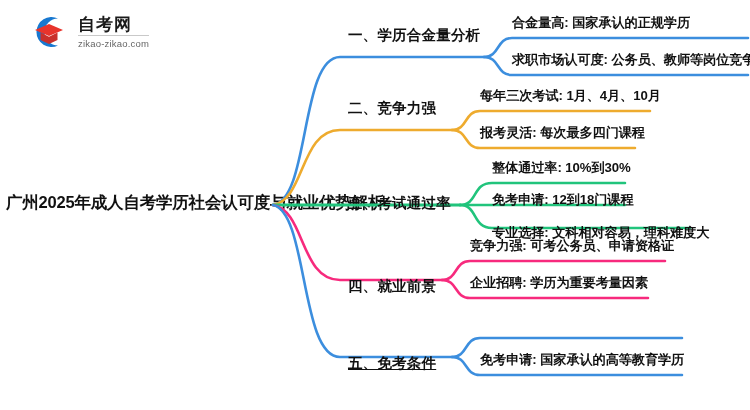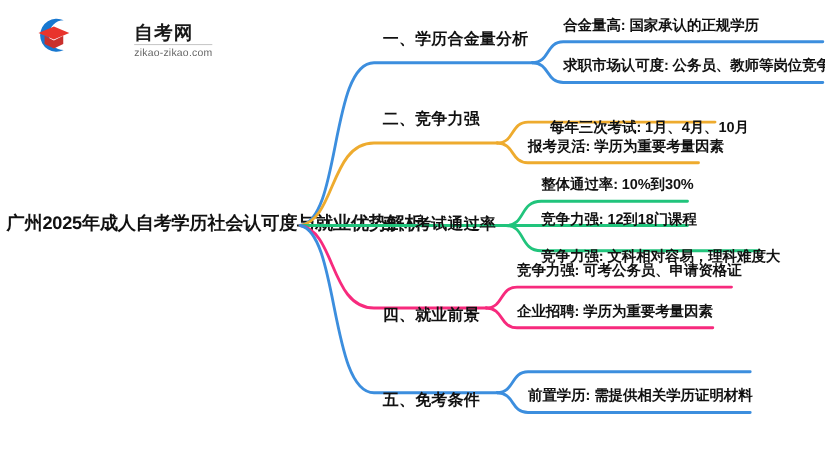--- a/index.html
+++ b/index.html
@@ -23,22 +23,21 @@
   }
 
   
   #brand-logo {
     position: absolute;
     left: 28px;
     top: 11px;
     width: 180px;
     height: 42px;
     display: flex;
-    align-items: flex-end;
-    gap: 44px;
+    align-items: center;
   }
   #brand-mark {
     width: 42px;
     height: 42px;
     position: relative;
     flex: 0 0 auto;
   }
   #brand-text-block {
     margin-left: 8px;
     display: flex;
@@ -157,30 +156,30 @@
       <path d="M273,205 C 308,212 300,357 340,357 L 452,357" fill="none" stroke="#3c8ede" stroke-width="2.6" stroke-linecap="round"></path>
       <path d="M452,357 C 468,357 464,338 480,338 L 682,338" fill="none" stroke="#3c8ede" stroke-width="2.6" stroke-linecap="round"></path>
       <path d="M452,357 C 468,357 464,375 480,375 L 682,375" fill="none" stroke="#3c8ede" stroke-width="2.6" stroke-linecap="round"></path>
     </g>
   </svg>
 
   <div class="branch-label" style="left:348px; top:26px;">一、学历合金量分析</div>
   <div class="branch-label" style="left:348px; top:99px;">二、竞争力强</div>
   <div class="branch-label" style="left:348px; top:277px;">四、就业前景</div>
   <div class="branch-label" style="left:348px; top:194px;">三、考试通过率</div>
-  <div class="branch-label" style="left:348px; top:354px;">五、免考条件</div>
+  <div class="branch-label" style="left:348px; top:354px;text-decoration:underline;">五、免考条件</div>
 
   <div class="leaf-label" style="left:512px; top:14px;">合金量高: 国家承认的正规学历</div>
   <div class="leaf-label" style="left:512px; top:51px;">求职市场认可度: 公务员、教师等岗位竞争力强</div>
 
-  <div class="leaf-label" style="left:500px; top:87px;margin-top:20px;">每年三次考试: 1月、4月、10月</div>
-  <div class="leaf-label" style="left:480px; top:124px;">报考灵活: 学历为重要考量因素</div>
+  <div class="leaf-label" style="left:480px; top:87px;">每年三次考试: 1月、4月、10月</div>
+  <div class="leaf-label" style="left:480px; top:124px;">报考灵活: 每次最多四门课程</div>
 
   <div class="leaf-label" style="left:492px; top:159px;">整体通过率: 10%到30%</div>
-  <div class="leaf-label" style="left:492px; top:191px;">竞争力强: 12到18门课程</div>
-  <div class="leaf-label" style="left:492px; top:224px;">竞争力强: 文科相对容易，理科难度大</div>
+  <div class="leaf-label" style="left:492px; top:191px;">免考申请: 12到18门课程</div>
+  <div class="leaf-label" style="left:492px; top:224px;">专业选择: 文科相对容易，理科难度大</div>
 
   <div class="leaf-label" style="left:470px; top:237px;">竞争力强: 可考公务员、申请资格证</div>
   <div class="leaf-label" style="left:470px; top:274px;">企业招聘: 学历为重要考量因素</div>
 
-  <div class="leaf-label" style="left:480px; top:351px;">前置学历: 需提供相关学历证明材料</div>
+  <div class="leaf-label" style="left:480px; top:351px;">免考申请: 国家承认的高等教育学历</div>
 
 </div>
 
 </body></html>

